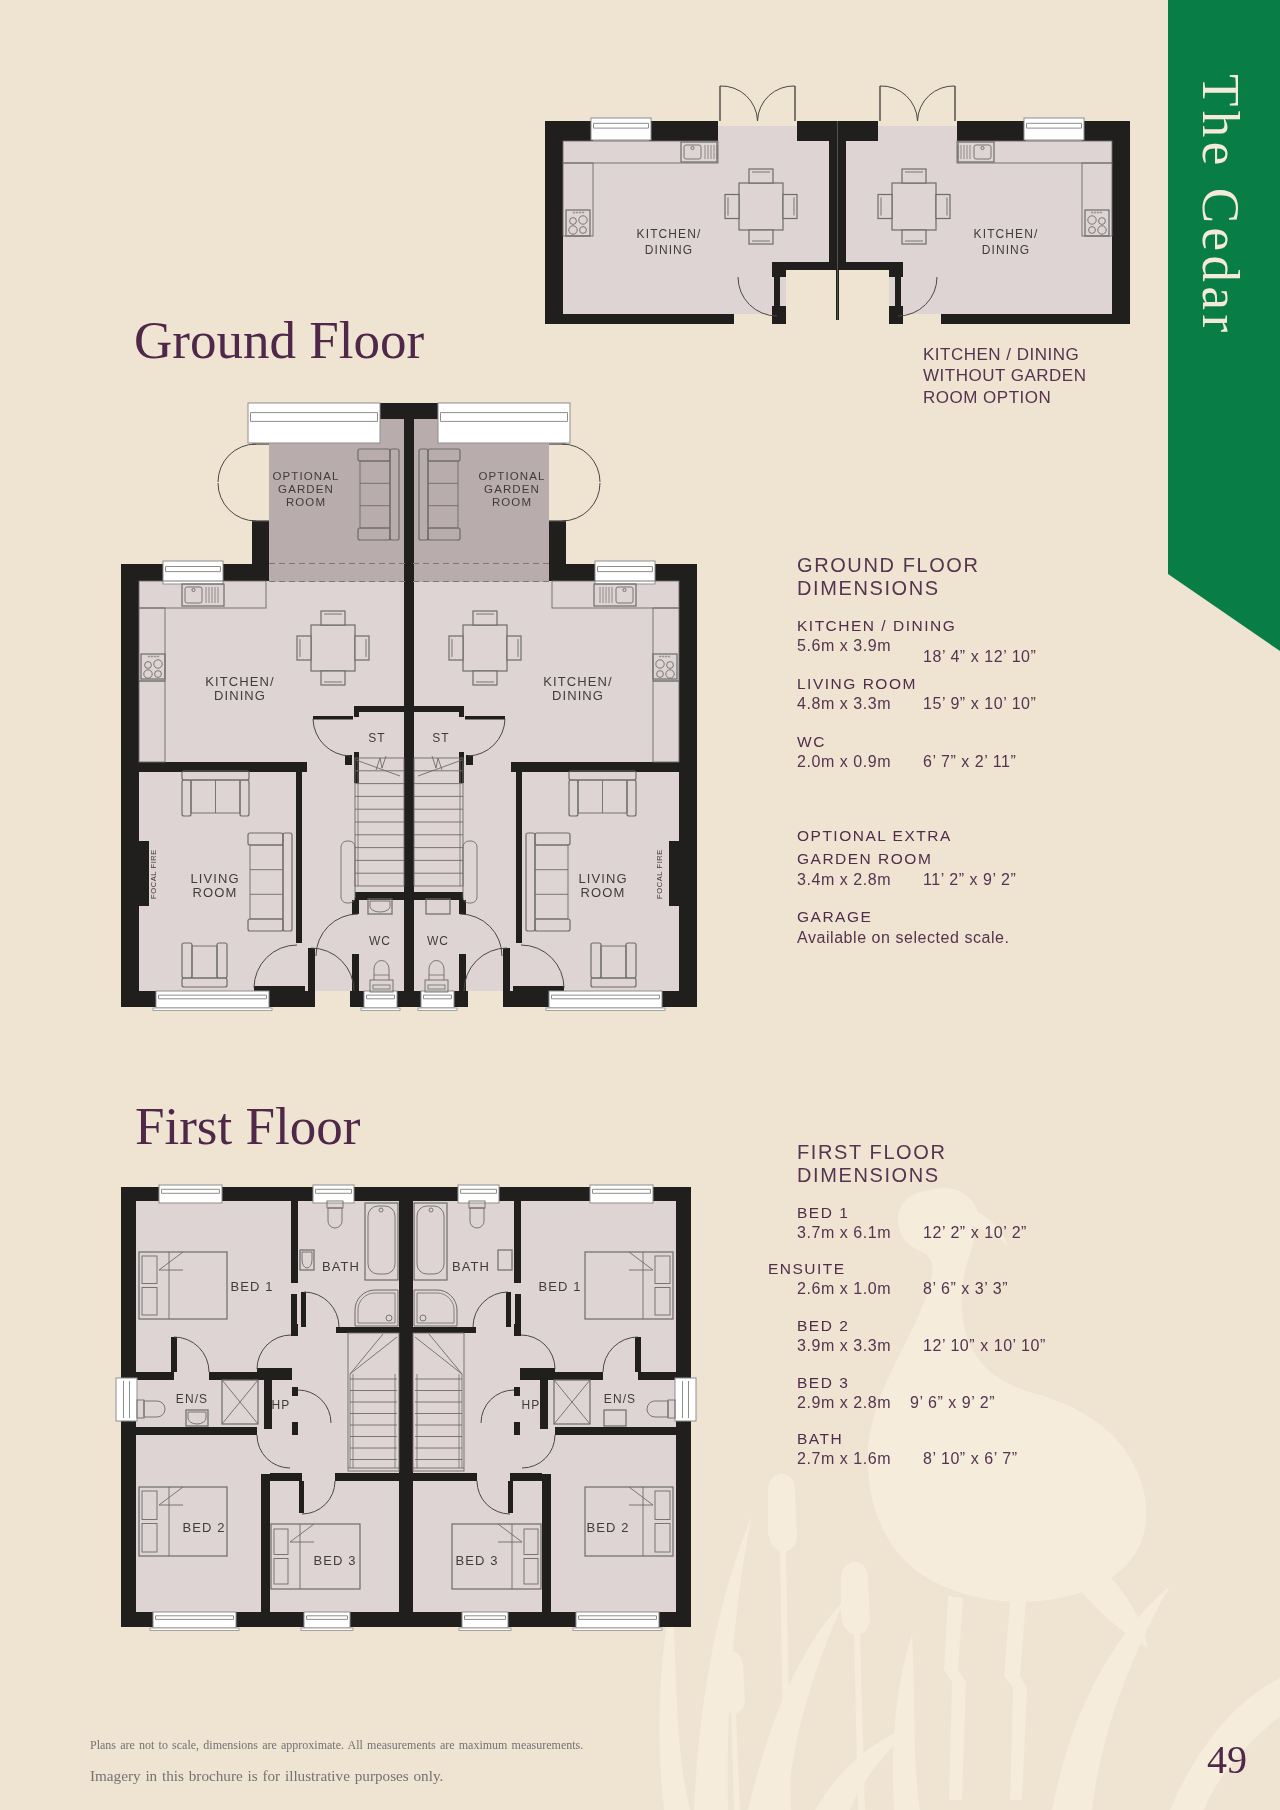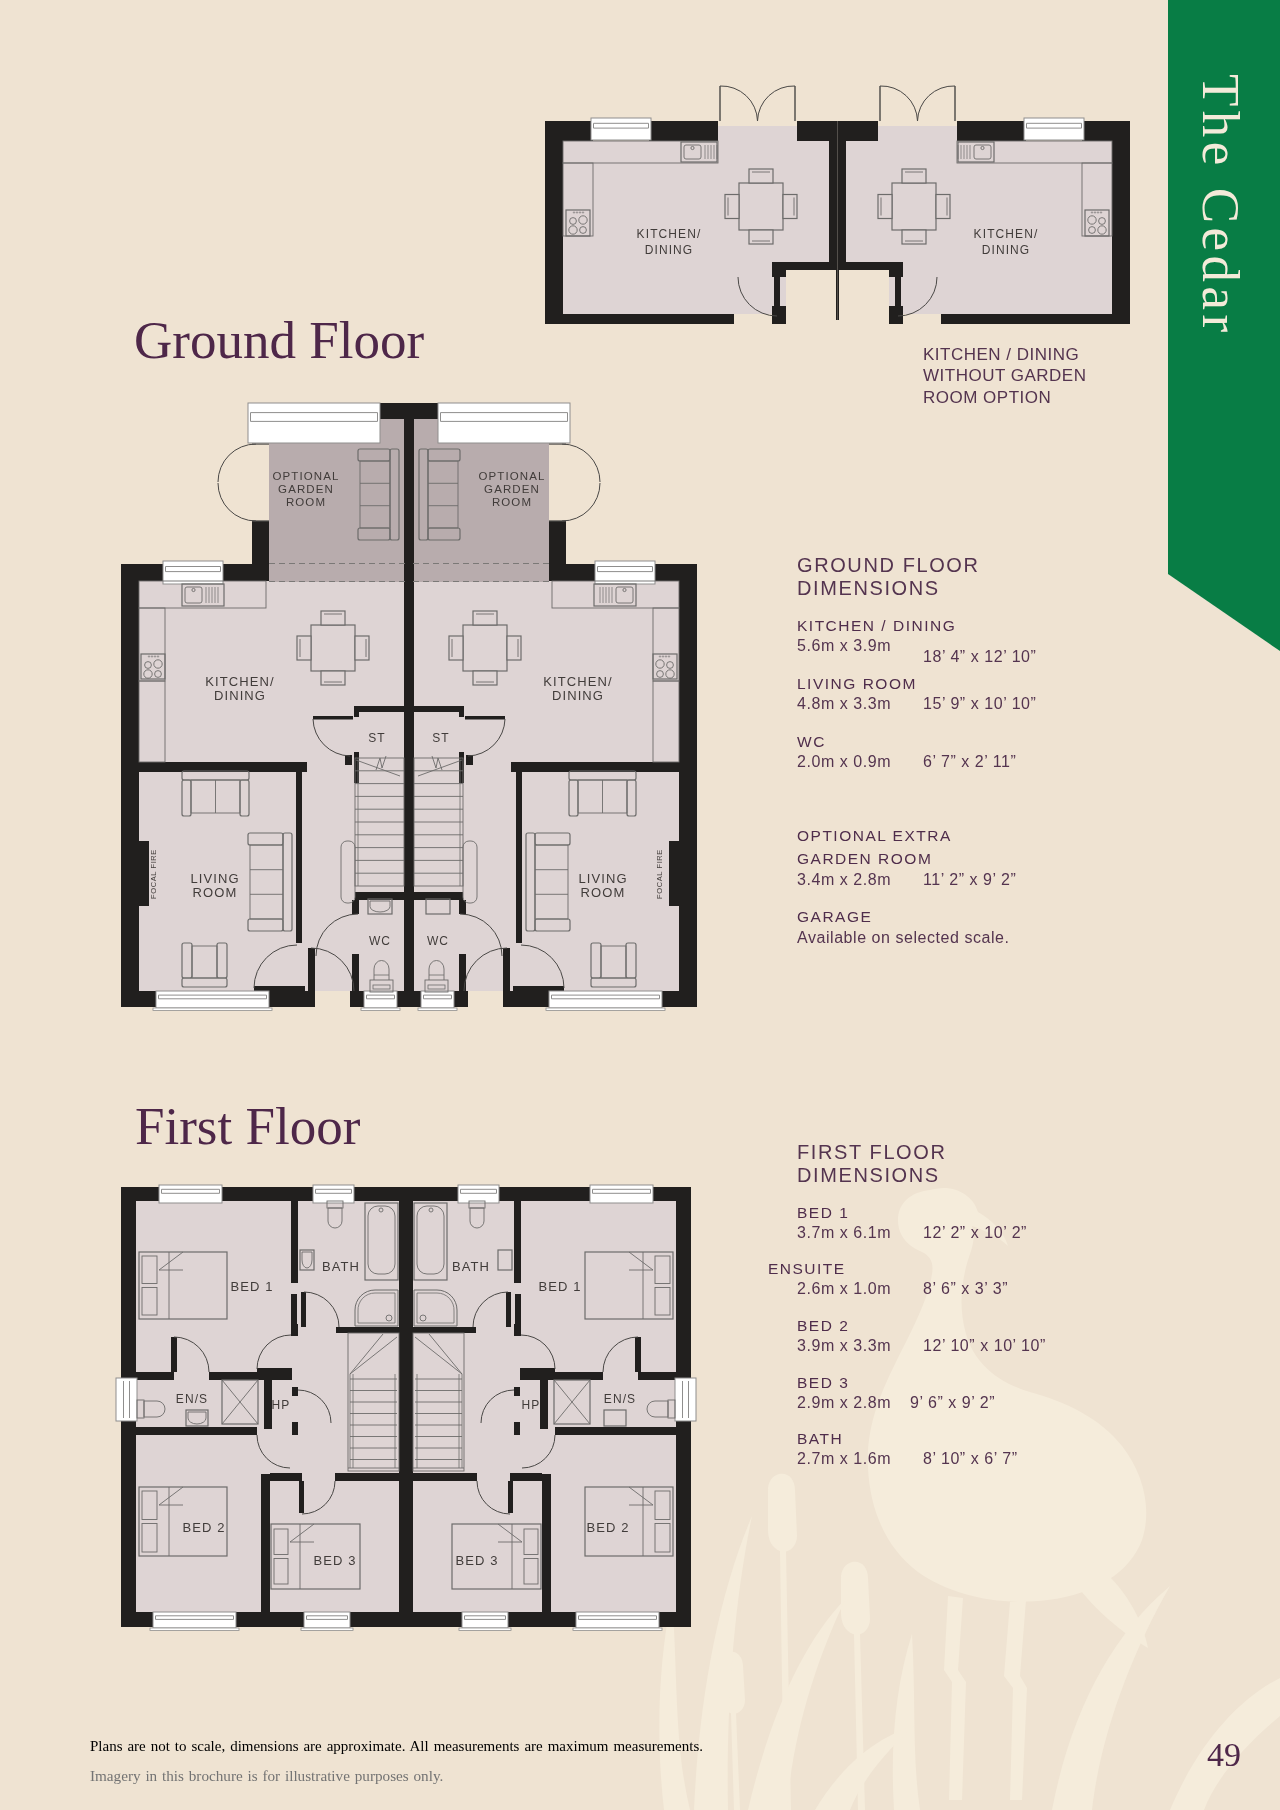--- a/index.html
+++ b/index.html
@@ -1314,15 +1314,15 @@
 <div class="val" style="left:923px;top:1337px">12’ 10” x 10’ 10”</div>
 
 <div class="sub" style="left:797px;top:1374px">BED 3</div>
 <div class="val" style="left:797px;top:1394px">2.9m x 2.8m</div>
 <div class="val" style="left:910px;top:1394px">9’ 6” x 9’ 2”</div>
 
 <div class="sub" style="left:797px;top:1430px">BATH</div>
 <div class="val" style="left:797px;top:1450px">2.7m x 1.6m</div>
 <div class="val" style="left:923px;top:1450px">8’ 10” x 6’ 7”</div>
 
-<div style="position:absolute;left:90px;top:1738px;font-size:15px;color:#000000;font-family:'Liberation Serif',serif;font-weight:400;white-space:nowrap;word-spacing:1.2px;">Plans are not to scale, dimensions are approximate. All measurements are maximum measurements.</div>
+<div style="position:absolute;left:90px;top:1738px;font-size:12px;color:#737373;font-family:'Liberation Serif',serif;font-weight:400;white-space:nowrap;word-spacing:1.2px;">Plans are not to scale, dimensions are approximate. All measurements are maximum measurements.</div>
 <div style="position:absolute;left:90px;top:1767px;font-size:15.2px;color:#737373;font-family:'Liberation Serif',serif;font-weight:400;white-space:nowrap;word-spacing:1px;">Imagery in this brochure is for illustrative purposes only.</div>
 
-<div style="position:absolute;left:1207px;top:1736px;font-size:34px;color:#4e2749;font-family:'Liberation Serif',serif;font-weight:400;white-space:nowrap;">49</div>
+<div style="position:absolute;left:1207px;top:1736px;font-size:40px;color:#4e2749;font-family:'Liberation Serif',serif;font-weight:400;white-space:nowrap;">49</div>
 </body></html>

